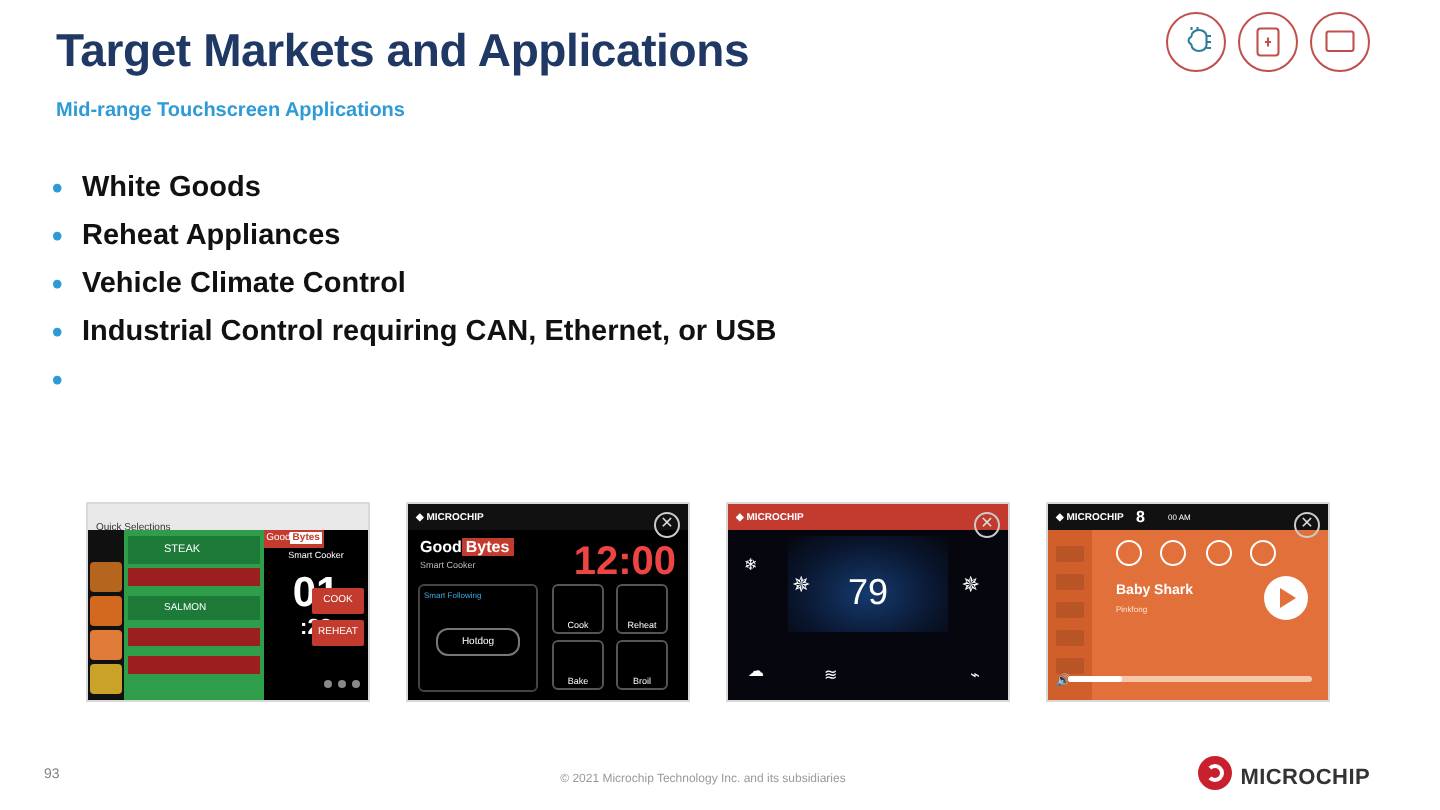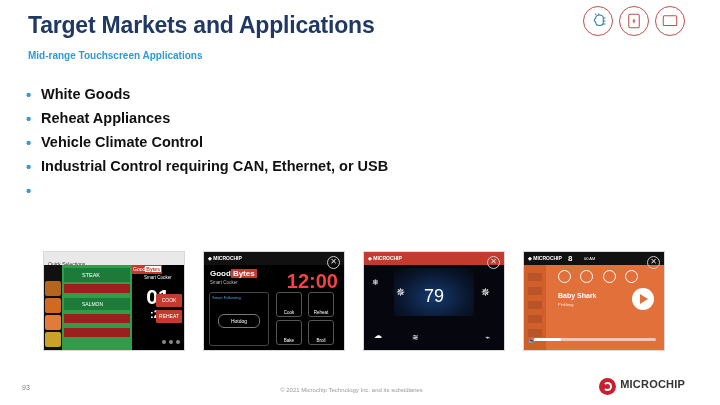--- a/index.html
+++ b/index.html
@@ -106,21 +106,21 @@
   .s4-play:after{content:"";position:absolute;left:8px;top:6px;border-left:8px solid #E2703A;border-top:5px solid transparent;border-bottom:5px solid transparent;}
   .s4-bar{position:absolute;left:10px;right:8px;bottom:9px;height:3px;background:#f6c7ab;border-radius:2px;}
   .s4-bar i{position:absolute;left:0;top:0;height:3px;width:22%;background:#fff;border-radius:2px;display:block;}
   .s4-spk{position:absolute;left:4px;bottom:6px;color:#fff;font-size:6px;}
   .s4-left{position:absolute;left:0;top:13px;width:22px;bottom:0;background:#d15f2c;}
   .s4-left i{position:absolute;left:4px;width:14px;height:8px;background:#b85426;display:block;border-radius:1px;}
 
   
   .pagenum{position:absolute;left:22px;bottom:14px;font-size:7px;color:#7f7f7f;}
   .copyright{position:absolute;left:0;bottom:12px;width:100%;text-align:center;font-size:6px;color:#9a9a9a;}
-  .logo{position:absolute;right:18px;bottom:10px;display:flex;align-items:flex-start;gap:4px;}
+  .logo{position:absolute;right:18px;bottom:10px;display:flex;align-items:flex-end;gap:4px;}
   .logo .mark{width:17px;height:17px;border-radius:50%;background:#C8202E;position:relative;}
   .logo .mark:after{content:"";position:absolute;left:4px;top:4px;width:9px;height:9px;border:2px solid #fff;border-radius:50%;border-left-color:transparent;box-sizing:border-box;}
   .logo .wordmark{font-size:11px;font-weight:bold;color:#333;letter-spacing:0.2px;}
 </style>
 </head>
 <body>
 
 <div class="slide">
 
   <div class="title">Target Markets and Applications</div>

